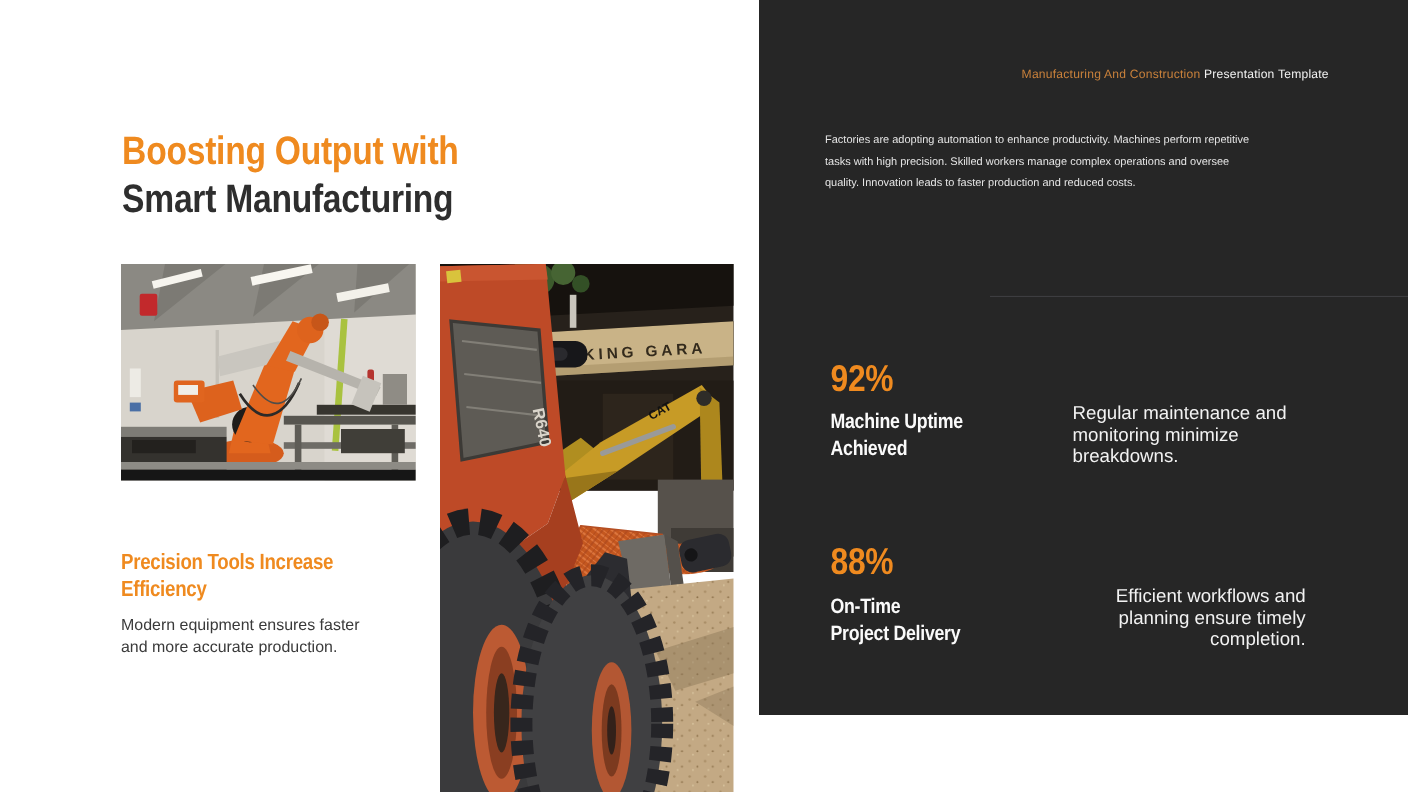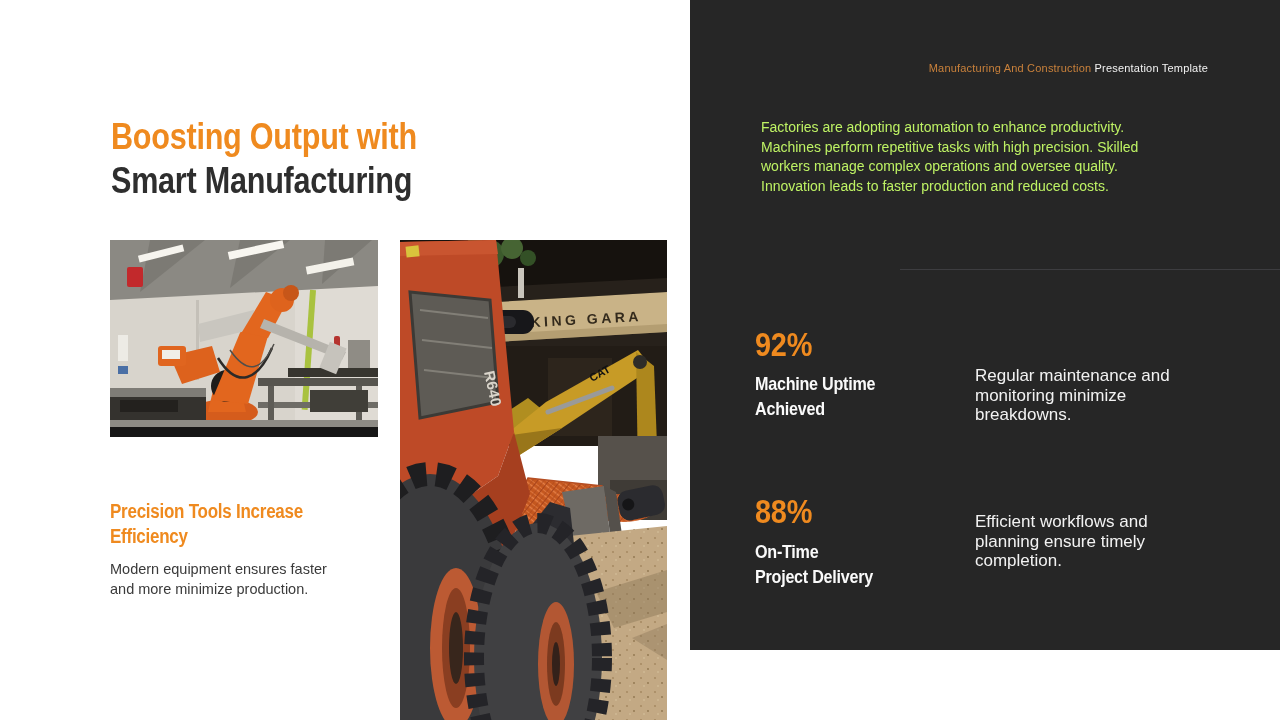--- a/index.html
+++ b/index.html
@@ -26,25 +26,25 @@
     top: 62px; right: 72px;
     font-size: 11px;
     letter-spacing: 0.2px;
     white-space: nowrap;
   }
   .tpl-header .brand { color: #C9813B; }
   .tpl-header .tpl   { color: #F2F2F2; }
 
   .intro {
     position: absolute;
-    left: 71px; top: 118px;
+    left: 60px; top: 118px;
     width: 388px;
-    font-size: 14px;
+    font-size: 10px;
     line-height: 19.5px;
-    color: #bef264;
+    color: #e5e5e5;
   }
   .panel-divider {
     position: absolute;
     left: 210px; top: 269px;
     width: 380px; height: 1px;
     background: #3D3D40;
   }
 
   .cond {
     display: inline-block;
@@ -76,21 +76,21 @@
     width: 212px;
     font-size: 17px;
     line-height: 19.5px;
     color: #F2F2F2;
   }
   .v1 { top: 327px; }
   .t1s { top: 371px; }
   .d1 { top: 366px; }
   .v2 { top: 494px; }
   .t2s { top: 539px; }
-  .d2 { top: 512px; }
+  .d2 { top: 532px; text-align: right; }
 
   
   .page-title {
     position: absolute;
     left: 111px; top: 115px;
     font-size: 36px;
     font-weight: 700;
     line-height: 44px;
     white-space: nowrap;
   }
@@ -310,15 +310,15 @@
         <ellipse cx="138" cy="418" rx="64" ry="135" fill="none" stroke="#242428" stroke-width="20" stroke-dasharray="13 8"></ellipse>
         <ellipse cx="156" cy="424" rx="18" ry="62" fill="#B35733"></ellipse>
         <ellipse cx="156" cy="424" rx="9" ry="42" fill="#7C3A1F"></ellipse>
         <ellipse cx="156" cy="424" rx="4" ry="22" fill="#33211A"></ellipse>
       </g>
     </svg>
   </div>
 
   <h3 class="feature-title cond">Precision Tools Increase
 Efficiency</h3>
-  <p class="feature-desc">Modern equipment ensures faster and more minimize production.</p>
+  <p class="feature-desc">Modern equipment ensures faster and more accurate production.</p>
 
 </div>
 
 </body></html>

